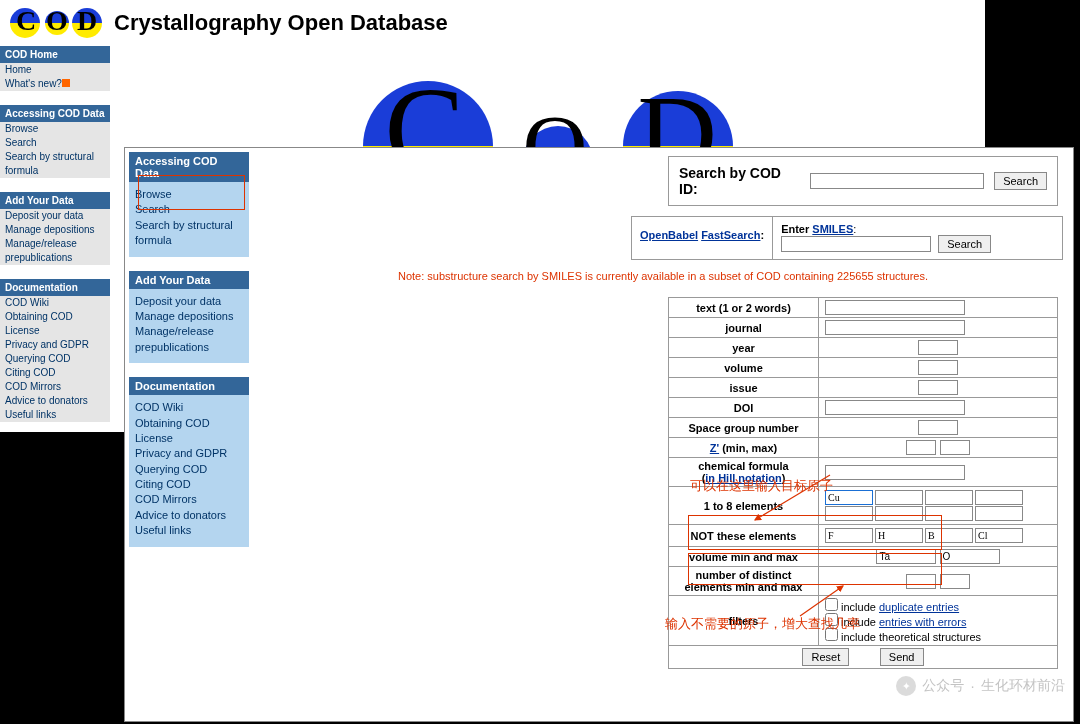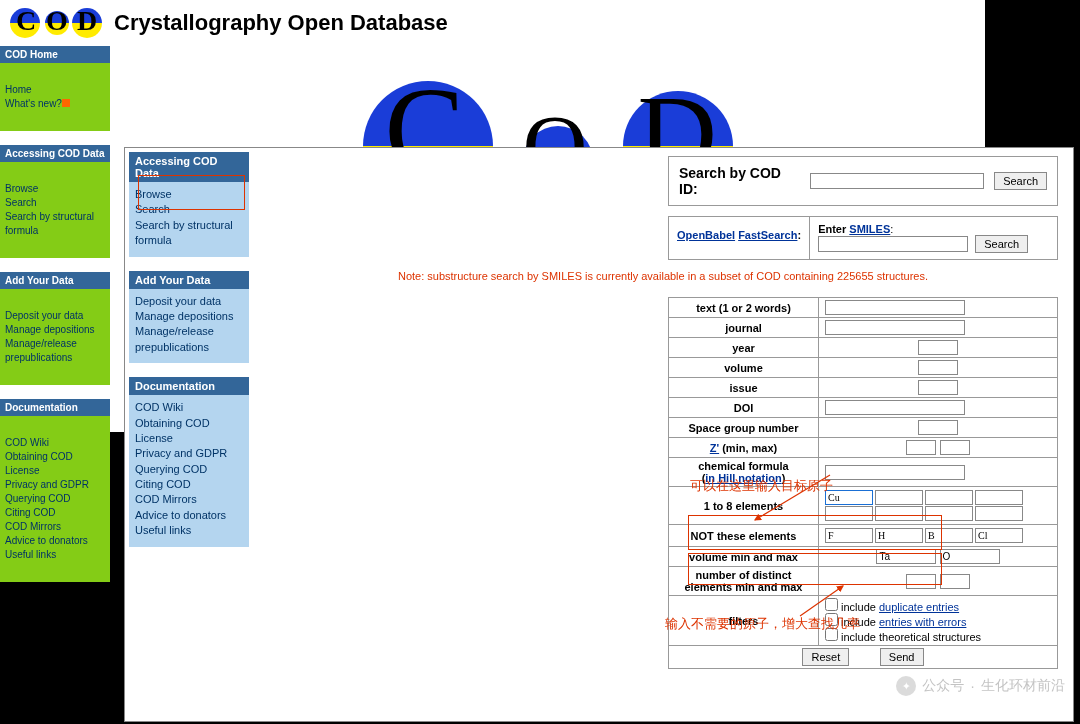--- a/index.html
+++ b/index.html
@@ -8,21 +8,21 @@
   
   .outer-window { position: absolute; left: 0; top: 0; width: 985px; height: 432px; background: #fff; }
   .outer-header { display: flex; align-items: center; padding: 8px 10px; }
   .cod-logo-small { display: flex; align-items: center; }
   .site-title { font-size: 22px; font-weight: bold; margin-left: 12px; color: #000; text-align: center; }
   
   .outer-body { display: flex; }
   .sidebar { width: 110px; }
   .sidebar-section { margin-bottom: 14px; }
   .sidebar-header { background: #336699; color: #fff; font-weight: bold; font-size: 10px; padding: 3px 5px; }
-  .sidebar-body { background: #84cc16; padding: 20px 5px; }
+  .sidebar-body { background: #e5e5e5; padding: 0 5px; }
   .sidebar-body a { color: #003366; text-decoration: none; font-size: 10px; display: block; line-height: 1.4; }
   .rss-icon { display: inline-block; width: 8px; height: 8px; background: #f60; color: #fff; font-size: 6px; text-align: center; line-height: 8px; }
   
   .outer-main { flex: 1; position: relative; display: flex; justify-content: center; padding-top: 35px; }
   .big-logo { display: flex; gap: 10px; }
   
   
   .inner-window { position: absolute; left: 124px; top: 147px; width: 950px; height: 575px; background: #fff; border: 1px solid #888; }
   .inner-body { display: flex; height: 100%; }
   .inner-sidebar { width: 128px; padding: 4px; }
@@ -31,21 +31,21 @@
   .inner-sidebar .sidebar-body a { font-size: 11px; }
   .highlight-box { border: 1.5px solid #d30; position: absolute; left: 138px; top: 175px; width: 107px; height: 35px; pointer-events: none; z-index: 5; }
   
   .inner-main { flex: 1; padding: 8px 10px; position: relative; }
   
   .search-box { border: 1px solid #999; padding: 8px 10px; margin-bottom: 10px; display: flex; align-items: center; justify-content: center; gap: 10px; width: 390px; margin-left: auto; margin-right: 5px; }
   .search-label { font-weight: bold; font-size: 14px; }
   .search-input { width: 180px; font-size: 11px; padding: 1px 3px; border: 1px solid #888; }
   .btn { font-size: 11px; padding: 2px 8px; border: 1px solid #888; background: #efefef; cursor: pointer; }
   
-  .smiles-box { border: 1px solid #999; padding: 0; margin-bottom: 10px; width: 390px; margin-left: auto; margin-right: 5px; display: flex; }
+  .smiles-box { border: 1px solid #999; padding: 0; margin-bottom: 10px; width: 432px; margin-left: auto; display: flex; }
   .smiles-left { padding: 12px 8px; border-right: 1px solid #999; font-size: 11px; font-weight: bold; }
   .smiles-left a { color: #003399; text-decoration: underline; }
   .smiles-right { padding: 6px 8px; flex: 1; }
   .smiles-right .enter-label { font-weight: bold; font-size: 11px; }
   .smiles-right a { color: #003399; text-decoration: underline; font-weight: bold; }
   .smiles-input { width: 150px; margin-right: 4px; border: 1px solid #888; padding: 1px 3px; font-size: 11px; }
   
   .note { color: #d30; text-align: center; font-size: 11px; margin: 10px 0 15px; }
   
   .search-table { border-collapse: collapse; width: 390px; margin-left: auto; margin-right: 5px; }

